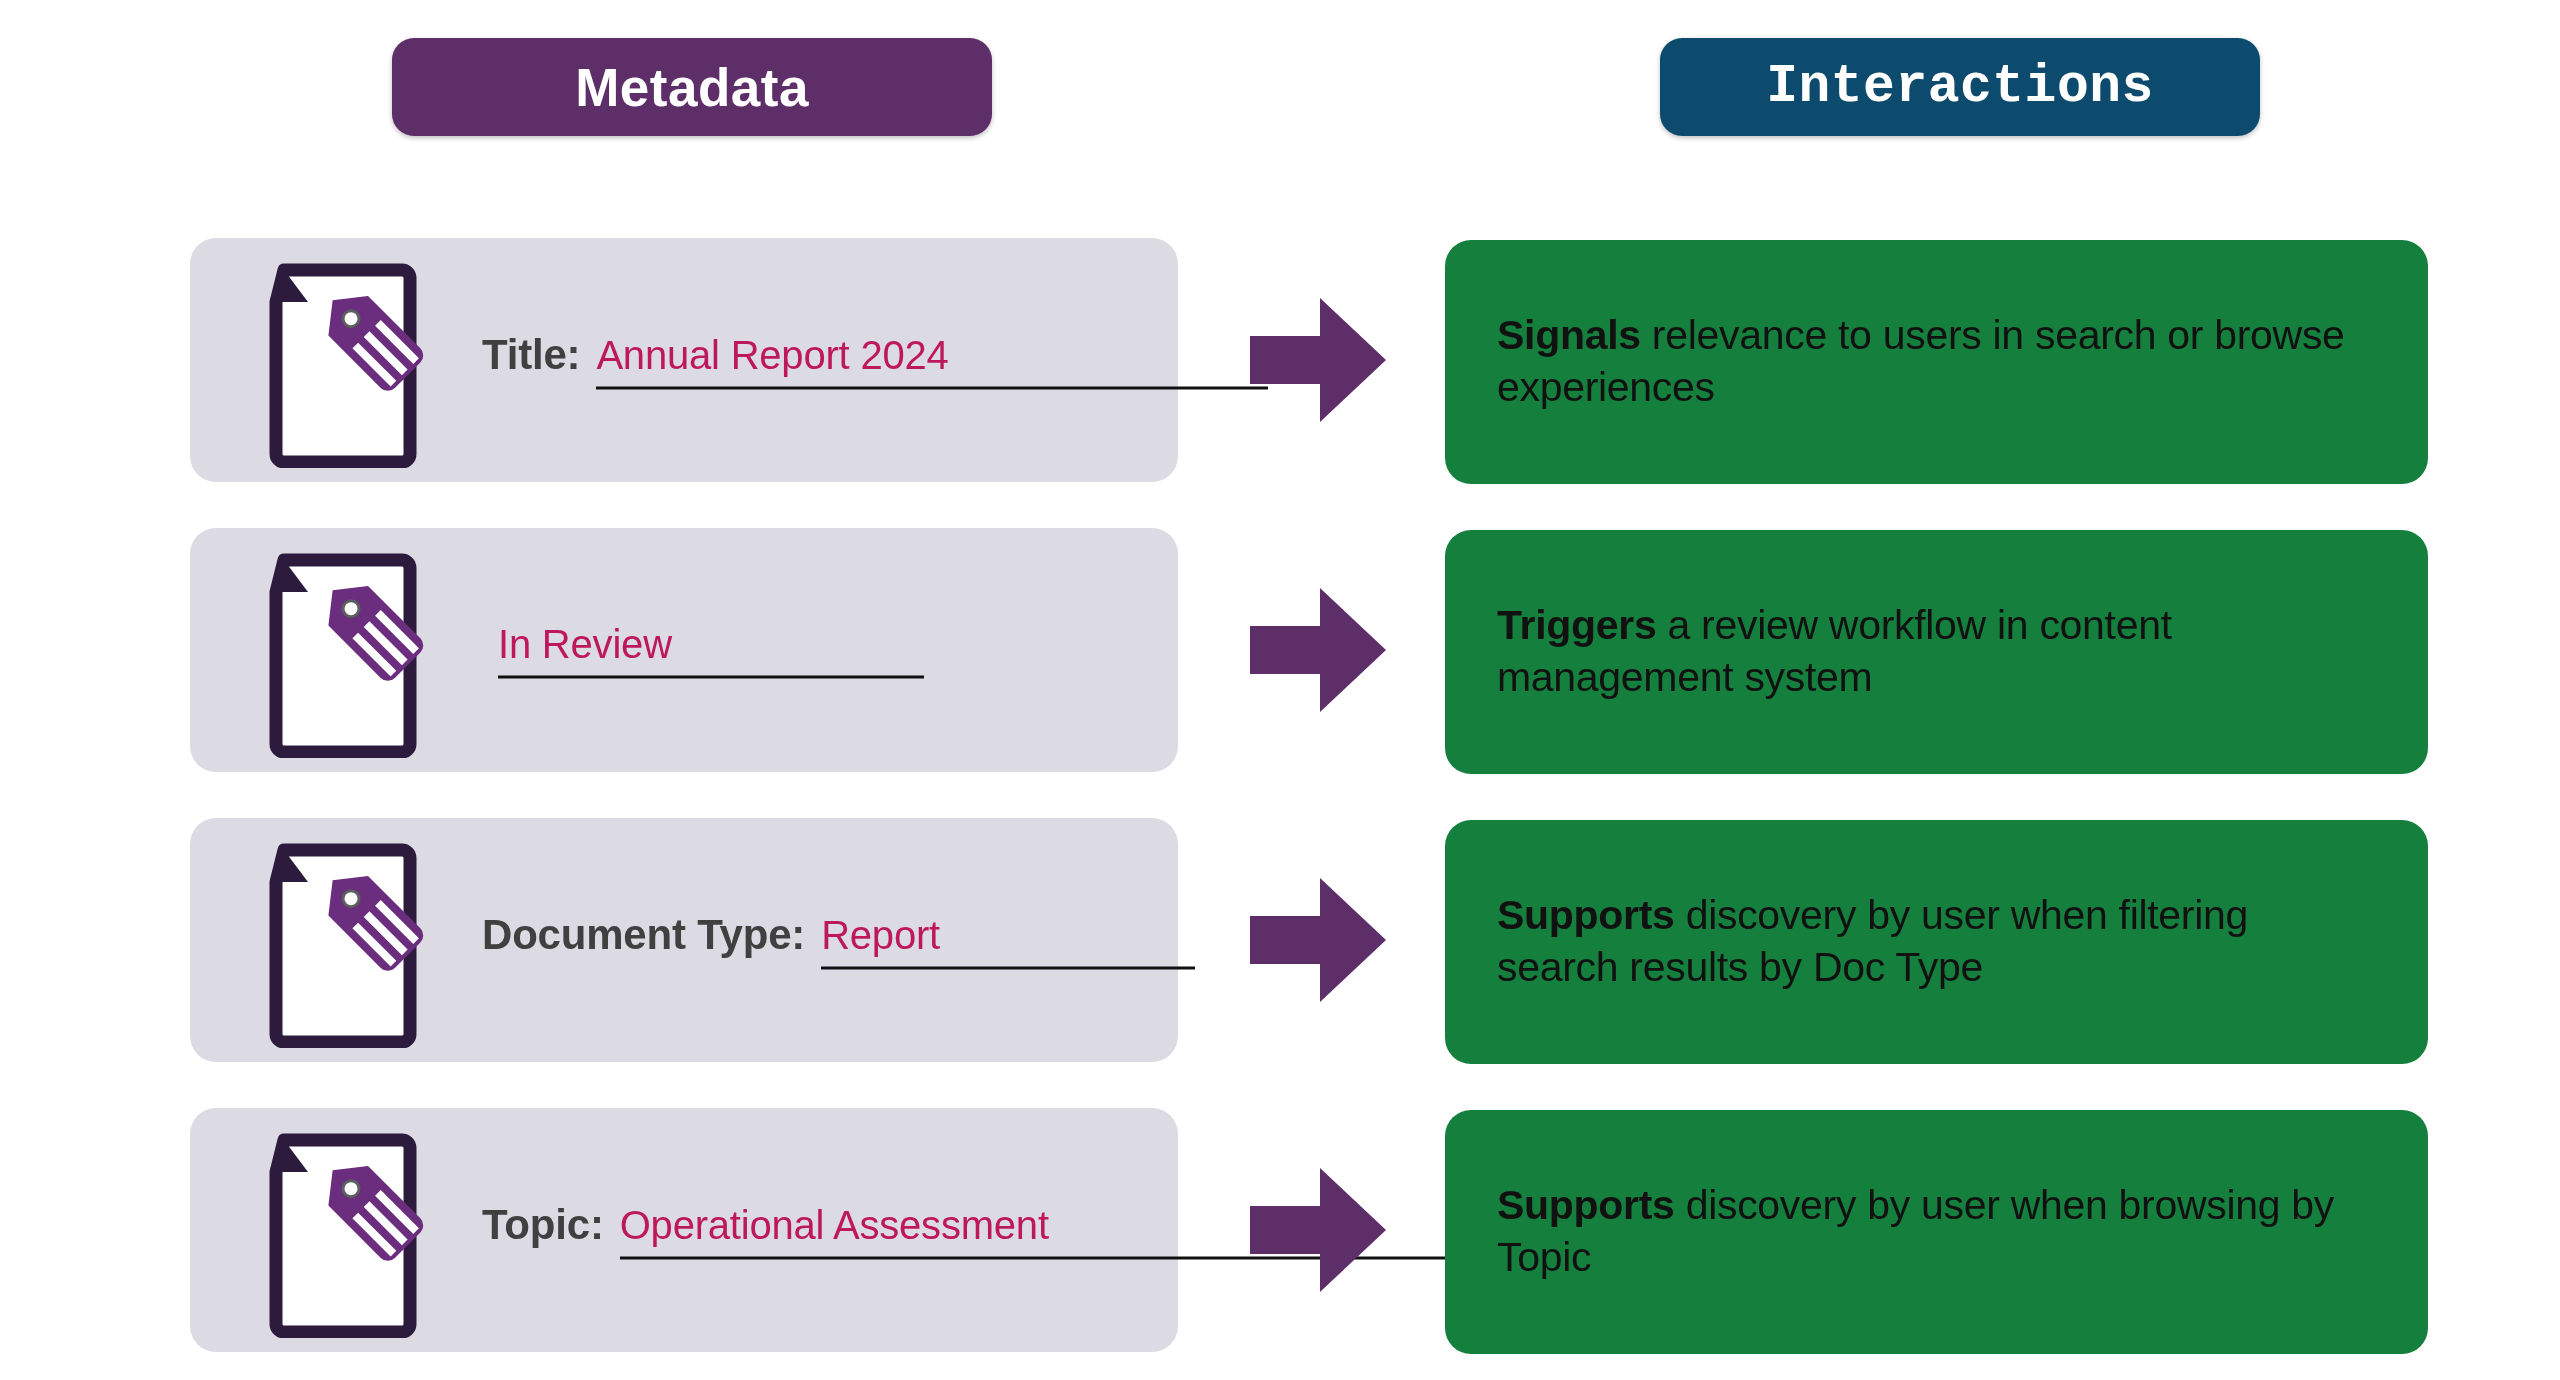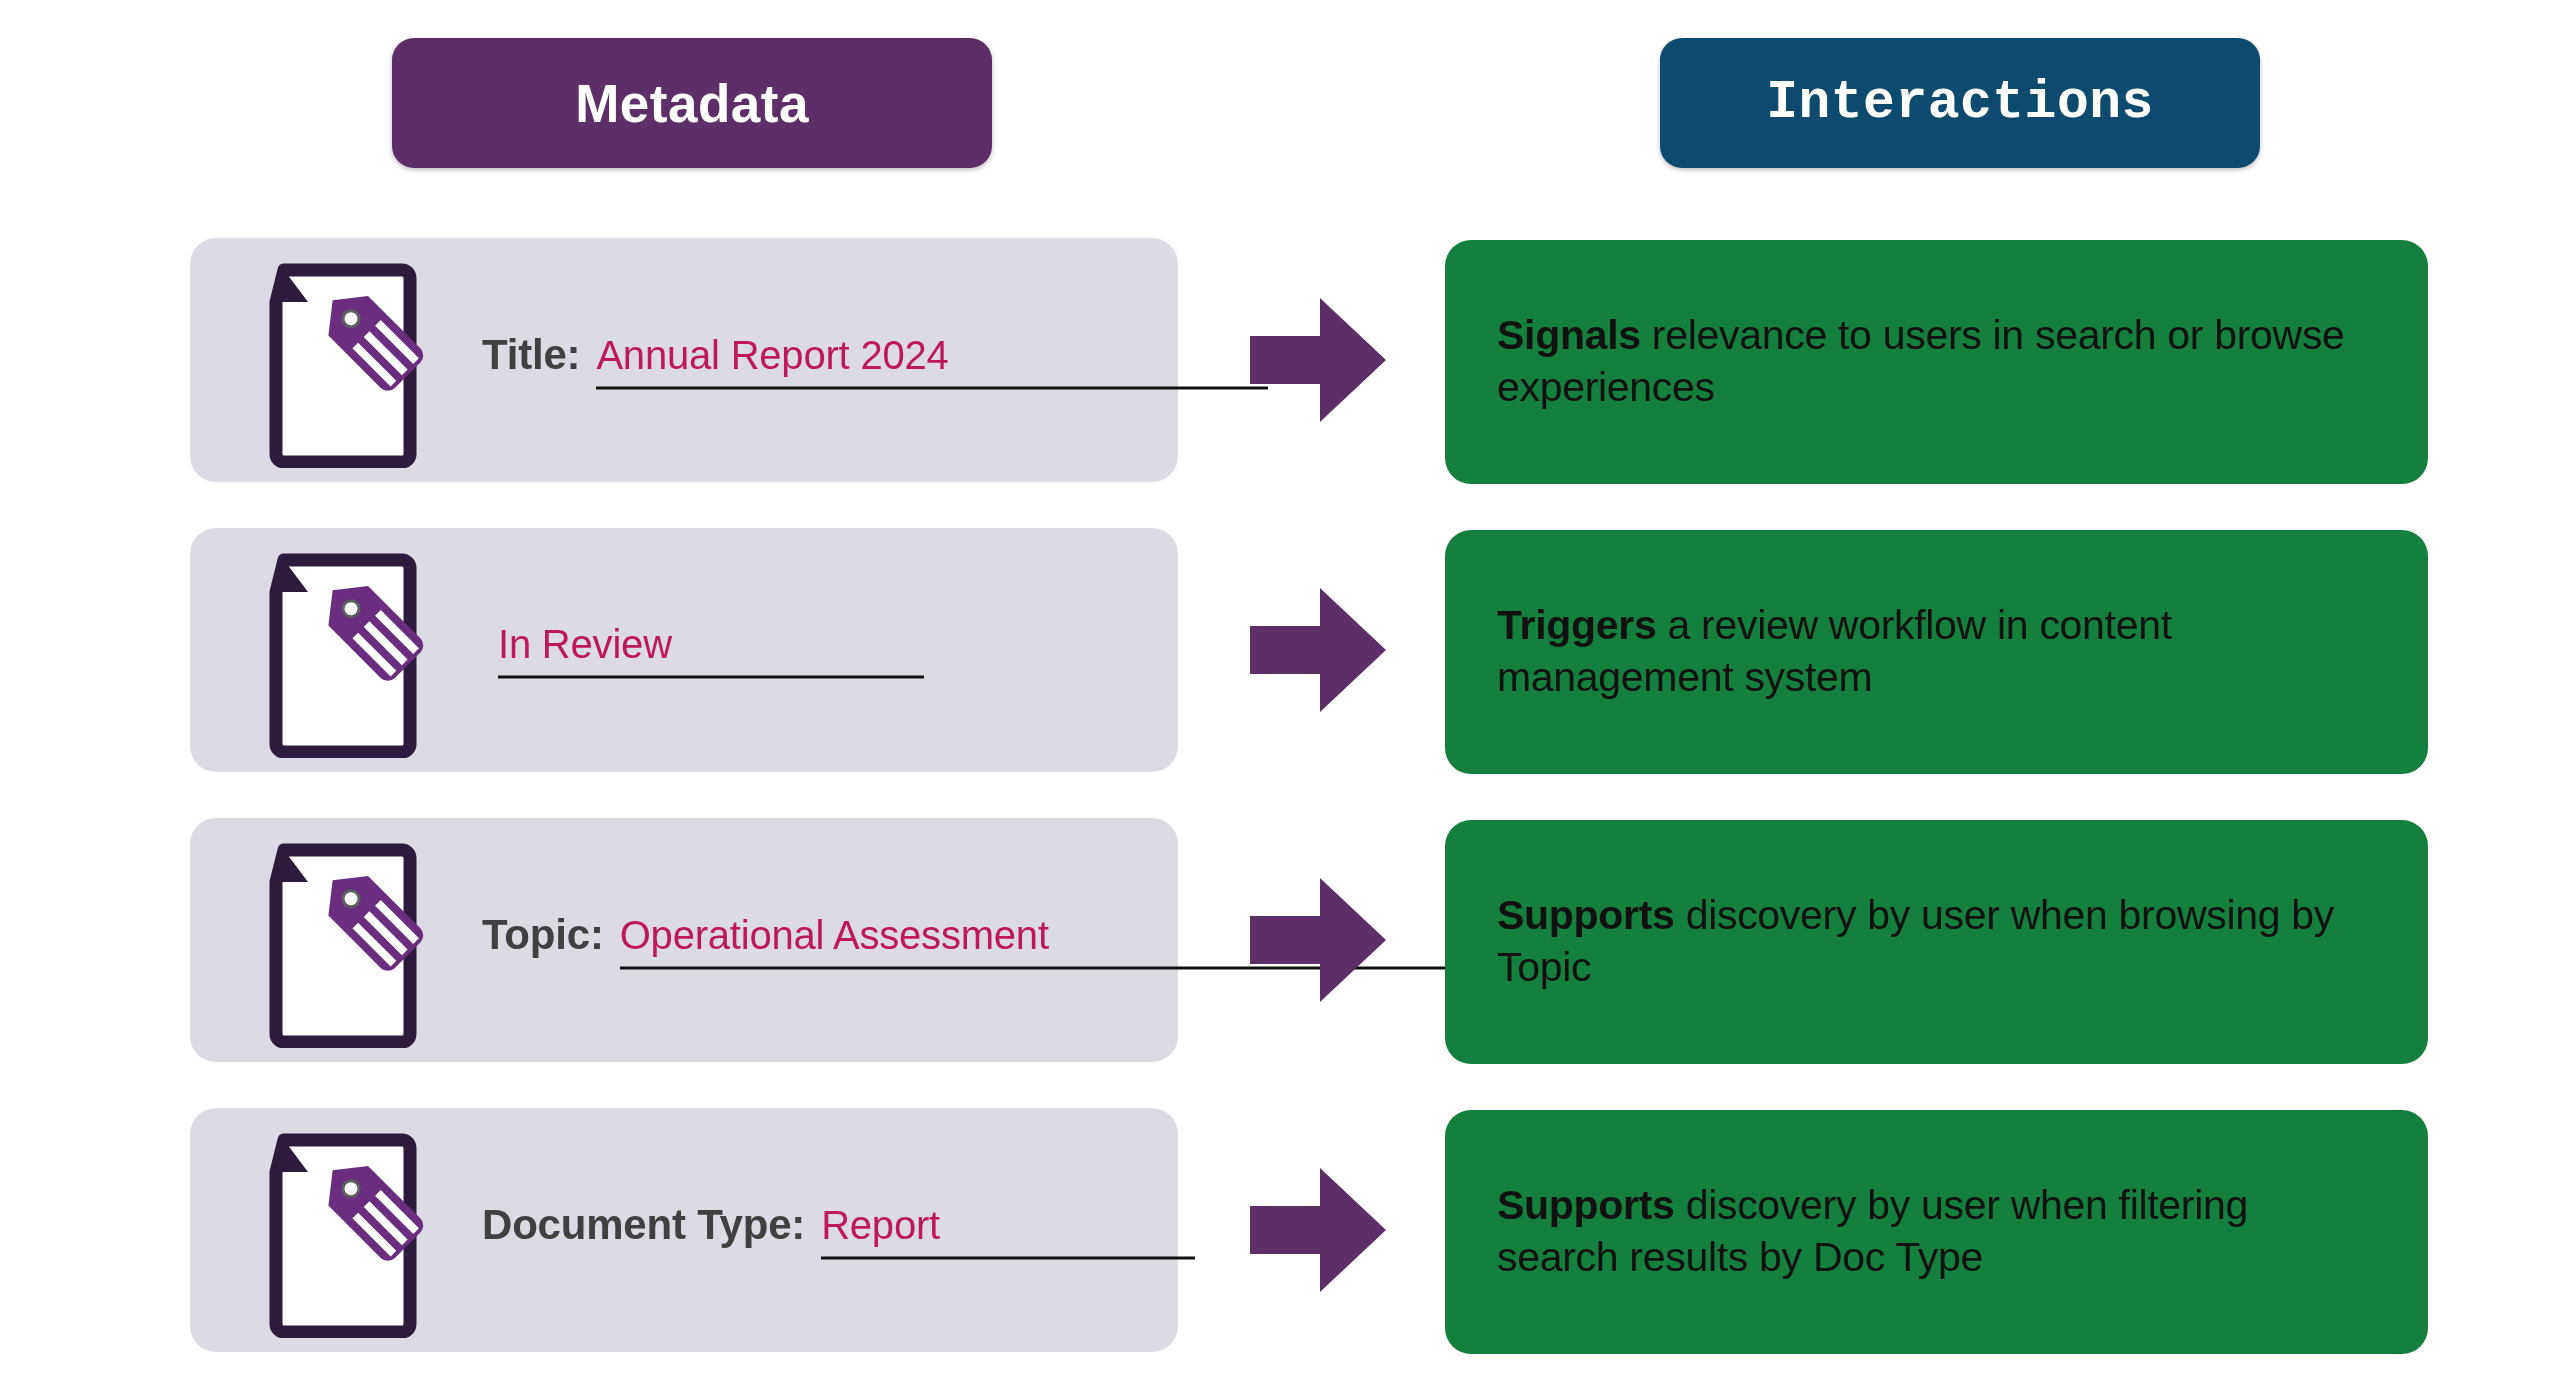--- a/index.html
+++ b/index.html
@@ -19,21 +19,21 @@
   .headers {
     position: absolute;
     top: 0;
     left: 0;
     width: 2560px;
     height: 190px;
   }
   .header-pill {
     position: absolute;
     top: 38px;
-    height: 130px;
+    height: 98px;
     border-radius: 22px;
     display: flex;
     align-items: center;
     justify-content: center;
     color: #ffffff;
     font-size: 53px;
     font-weight: bold;
     letter-spacing: 0.5px;
     box-shadow: 0 2px 5px rgba(0,0,0,0.25);
   }
@@ -246,71 +246,71 @@
           <g transform="translate(116,40) rotate(45)">
             <path d="M0 0 H74 a10 10 0 0 1 10 10 V46 a10 10 0 0 1 -10 10 H0 L-22 28 Z" fill="#6B2D7E"></path>
             <circle cx="4" cy="28" r="8" fill="#ffffff" stroke="#5a6060" stroke-width="3"></circle>
             <rect x="26" y="8" width="54" height="8" fill="#ffffff"></rect>
             <rect x="26" y="24" width="54" height="8" fill="#ffffff"></rect>
             <rect x="26" y="40" width="54" height="8" fill="#ffffff"></rect>
           </g>
         </svg>
       </span>
       <div class="field">
-        <span class="field-label">Topic:</span>
+        <span class="field-label">Document Type:</span>
         <span class="field-value-wrap">
-          <span class="field-value">Operational Assessment</span>
-          <span class="field-underline" style="width: 919px;"></span>
+          <span class="field-value">Report</span>
+          <span class="field-underline" style="width: 374px;"></span>
         </span>
       </div>
     </div>
 
     <span class="arrow">
       <svg viewBox="0 0 136 124" xmlns="http://www.w3.org/2000/svg">
         <path d="M0 38 H70 V0 L136 62 L70 124 V86 H0 Z" fill="#5E2E68"></path>
       </svg>
     </span>
 
     <div class="inter-card">
       <div class="inter-text">
-        <b>Supports</b><span> discovery by user when browsing by Topic</span>
+        <b>Supports</b><span> discovery by user when filtering search results by Doc Type</span>
       </div>
     </div>
   </div>
 
   <div class="row">
     <div class="meta-card">
       <span class="doc-icon">
         <svg viewBox="0 0 190 212" xmlns="http://www.w3.org/2000/svg">
           <path d="M32 14 H150 a8 8 0 0 1 8 8 V198 a8 8 0 0 1 -8 8 H32 a8 8 0 0 1 -8 -8 V46 Z" fill="#ffffff" stroke="#2D1B3D" stroke-width="13" stroke-linejoin="round"></path>
           <path d="M32 14 L24 46 H56 Z" fill="#2D1B3D"></path>
           <g transform="translate(116,40) rotate(45)">
             <path d="M0 0 H74 a10 10 0 0 1 10 10 V46 a10 10 0 0 1 -10 10 H0 L-22 28 Z" fill="#6B2D7E"></path>
             <circle cx="4" cy="28" r="8" fill="#ffffff" stroke="#5a6060" stroke-width="3"></circle>
             <rect x="26" y="8" width="54" height="8" fill="#ffffff"></rect>
             <rect x="26" y="24" width="54" height="8" fill="#ffffff"></rect>
             <rect x="26" y="40" width="54" height="8" fill="#ffffff"></rect>
           </g>
         </svg>
       </span>
       <div class="field">
-        <span class="field-label">Document Type:</span>
+        <span class="field-label">Topic:</span>
         <span class="field-value-wrap">
-          <span class="field-value">Report</span>
-          <span class="field-underline" style="width: 374px;"></span>
+          <span class="field-value">Operational Assessment</span>
+          <span class="field-underline" style="width: 919px;"></span>
         </span>
       </div>
     </div>
 
     <span class="arrow">
       <svg viewBox="0 0 136 124" xmlns="http://www.w3.org/2000/svg">
         <path d="M0 38 H70 V0 L136 62 L70 124 V86 H0 Z" fill="#5E2E68"></path>
       </svg>
     </span>
 
     <div class="inter-card">
       <div class="inter-text">
-        <b>Supports</b><span> discovery by user when filtering search results by Doc Type</span>
+        <b>Supports</b><span> discovery by user when browsing by Topic</span>
       </div>
     </div>
   </div>
 
 </div>
 
 </body></html>

